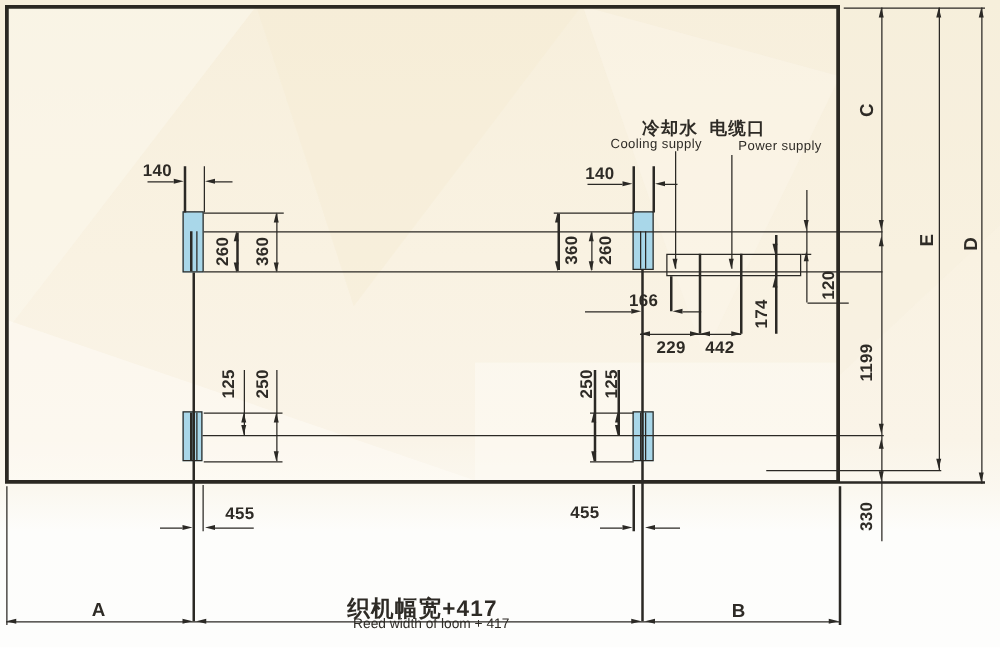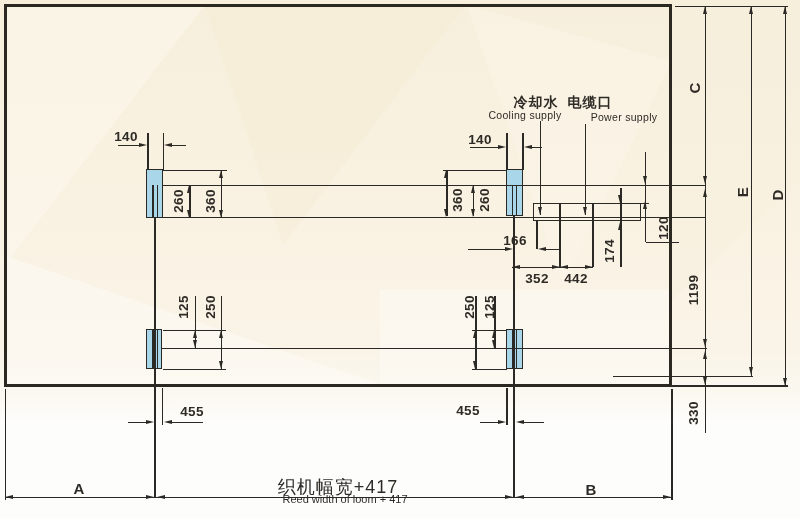--- a/index.html
+++ b/index.html
@@ -6,21 +6,21 @@
   #stage{
     position:relative;width:800px;height:518px;overflow:hidden;
     font-family:"Liberation Sans","DejaVu Sans",sans-serif;
     background:linear-gradient(to bottom,#f7efdc 0%,#f9f2e2 40%,#faf4e8 68%,#fbf8f0 76%,#fdfdfb 82%,#fdfdfc 100%);
     color:#2e2b26;
   }
   .facet{position:absolute;pointer-events:none;}
   .l{position:absolute;background:#2b2925;}
   .t{position:absolute;transform:translate(-50%,-50%);white-space:nowrap;font-size:13.5px;font-weight:600;letter-spacing:.3px;}
   .rot{transform:translate(-50%,-50%) rotate(-90deg);}
-  .big-cn{font-size:18px;font-weight:400;letter-spacing:1px;}
+  .big-cn{font-size:18px;font-weight:700;letter-spacing:1px;}
   .small-en{font-size:11px;font-weight:400;letter-spacing:0;}
   .lbl-cn{font-size:14px;font-weight:700;letter-spacing:1px;}
   .lbl-en{font-size:10.5px;font-weight:400;}
   .letter{font-size:15px;font-weight:600;}
   .machine{position:absolute;left:4px;top:4px;width:668px;height:383px;border:3px solid #2b2822;box-sizing:border-box;}
   .foot{position:absolute;background:#a9d7e9;border:1.5px solid #2b2925;box-sizing:border-box;}
   .ubox{position:absolute;border:1.4px solid #2b2925;box-sizing:border-box;background:transparent;}
   .aR,.aL,.aU,.aD{position:absolute;width:0;height:0;}
   .aR{border-left:8px solid #2b2925;border-top:2.8px solid transparent;border-bottom:2.8px solid transparent;}
   .aL{border-right:8px solid #2b2925;border-top:2.8px solid transparent;border-bottom:2.8px solid transparent;}
@@ -171,21 +171,21 @@
   <div class="t lbl-en" style="left:624px;top:117px;">Power supply</div>
 
   <div class="t" style="left:126px;top:136px;">140</div>
   <div class="t" style="left:480px;top:139px;">140</div>
   <div class="t rot" style="left:178px;top:201px;">260</div>
   <div class="t rot" style="left:210px;top:201px;">360</div>
   <div class="t rot" style="left:457px;top:200px;">360</div>
   <div class="t rot" style="left:484px;top:200px;">260</div>
 
   <div class="t" style="left:486px;top:240px;margin-left:29px;">166</div>
-  <div class="t" style="left:537px;top:278px;">352</div>
+  <div class="t" style="left:537px;top:278px;">229</div>
   <div class="t" style="left:576px;top:278px;">442</div>
   <div class="t rot" style="left:609px;top:251px;">174</div>
   <div class="t rot" style="left:663px;top:228px;">120</div>
 
   <div class="t rot" style="left:183px;top:307px;">125</div>
   <div class="t rot" style="left:210px;top:307px;">250</div>
   <div class="t rot" style="left:469px;top:307px;">250</div>
   <div class="t rot" style="left:489px;top:307px;">125</div>
 
   <div class="t rot" style="left:693px;top:290px;">1199</div>

